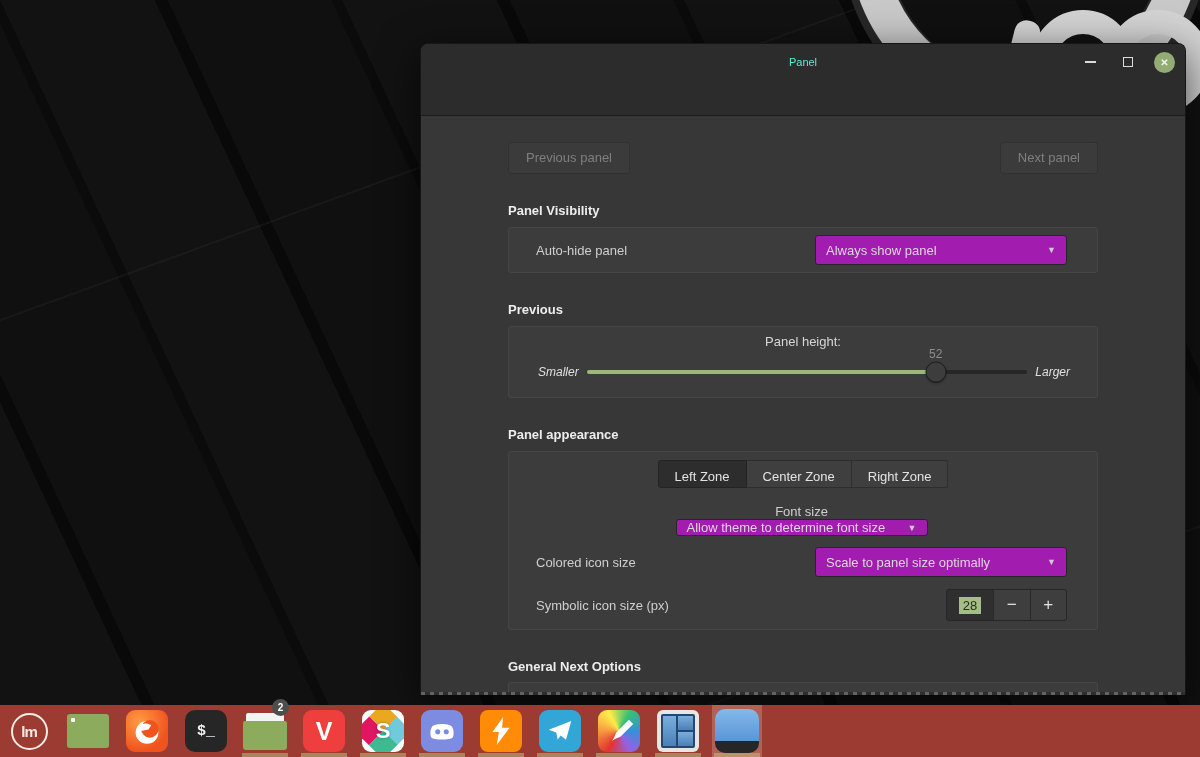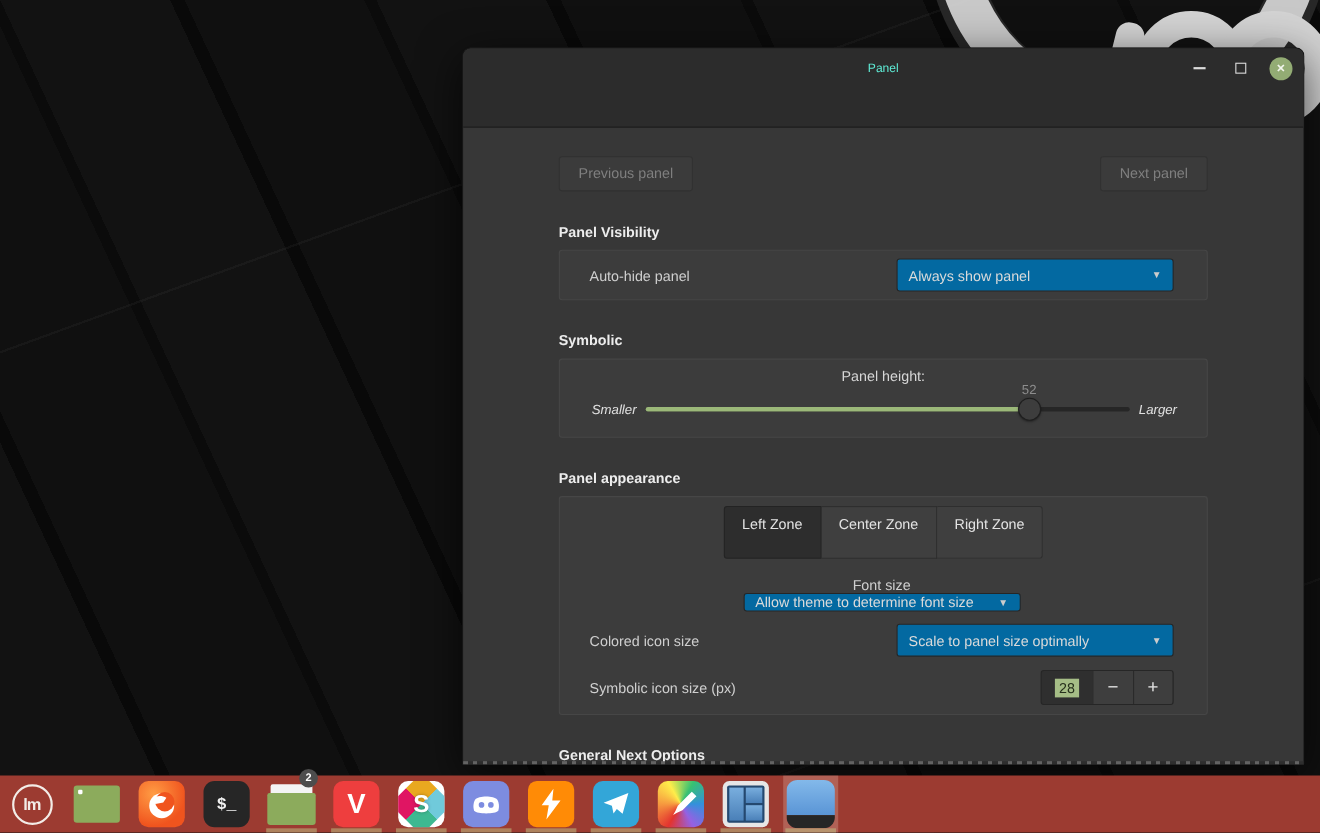--- a/index.html
+++ b/index.html
@@ -60,21 +60,21 @@
   .group-box {
     margin-top:9px; background:#3c3c3c; border:1px solid #464646; border-radius:3px;
   }
 
   
   .row { display:flex; align-items:center; justify-content:space-between; padding:0 30px 0 27px; }
   .box1 .row { height:44px; }
   .row-label { color:#cfcfcf; font-size:13px; }
   .dropdown {
     width:252px; height:30px; display:flex; align-items:center; justify-content:space-between;
-    background:#0369a1; border:1px solid #262626; border-radius:3px;
+    background:#a21caf; border:1px solid #262626; border-radius:3px;
     padding:0 10px; color:#dadada; font-size:13px; cursor:default;
   }
   .dd-arrow { font-size:9px; color:#cccccc; }
 
   
   .box2 { height:72px; padding-top:7px; }
   .slider-title { text-align:center; color:#d6d6d6; font-size:13px; }
   .slider-row { display:flex; align-items:center; margin-top:10px; height:26px; padding:0 27px 0 29px; }
   .slider-end { color:#e0e0e0; font-size:12px; font-style:italic; }
   .slider-track-wrap { flex:1; position:relative; height:26px; margin:0 8px; }
@@ -94,21 +94,21 @@
   }
   .slider-value {
     position:absolute; left:79.2%; top:-12px; transform:translateX(-50%);
     color:#8d8d8d; font-size:12px;
   }
 
   
   .box3 { padding:8px 0 7px 0; }
   .tabs { display:flex; justify-content:center; }
   .tab {
-    height:48px; line-height:32px; padding:0 16px; font-size:13px; color:#e3e3e3;
+    height:28px; line-height:32px; padding:0 16px; font-size:13px; color:#e3e3e3;
     background:#3f3f3f; border:1px solid #2e2e2e; border-left:none;
   }
   .tab:first-child { border-left:1px solid #2e2e2e; border-radius:3px 0 0 3px; }
   .tab:last-child { border-radius:0 3px 3px 0; }
   .tab.active { background:#2d2d2d; border-color:#232323; }
   .box3 .row { height:32px; }
   .box3 .row.first { margin-top:16px;flex-direction:column; }
   .box3 .row + .row { margin-top:10px; }
   .row.spin-row { height:34px; }
 
@@ -230,21 +230,21 @@
     <div class="group-box box1">
       <div class="row">
         <span class="row-label">Auto-hide panel</span>
         <div class="dropdown">
           <span>Always show panel</span>
           <span class="dd-arrow">▼</span>
         </div>
       </div>
     </div>
 
-    <div class="section-header">Symbolic</div>
+    <div class="section-header">Previous</div>
     <div class="group-box box2">
       <div class="slider-title">Panel height:</div>
       <div class="slider-row">
         <span class="slider-end">Smaller</span>
         <div class="slider-track-wrap">
           <div class="slider-track"></div>
           <div class="slider-fill"></div>
           <div class="slider-value">52</div>
           <div class="slider-handle"></div>
         </div>

